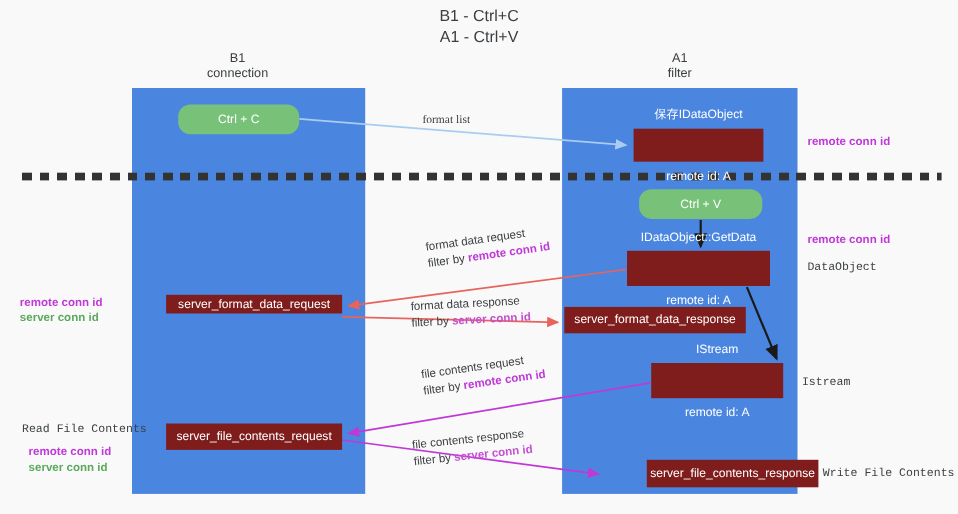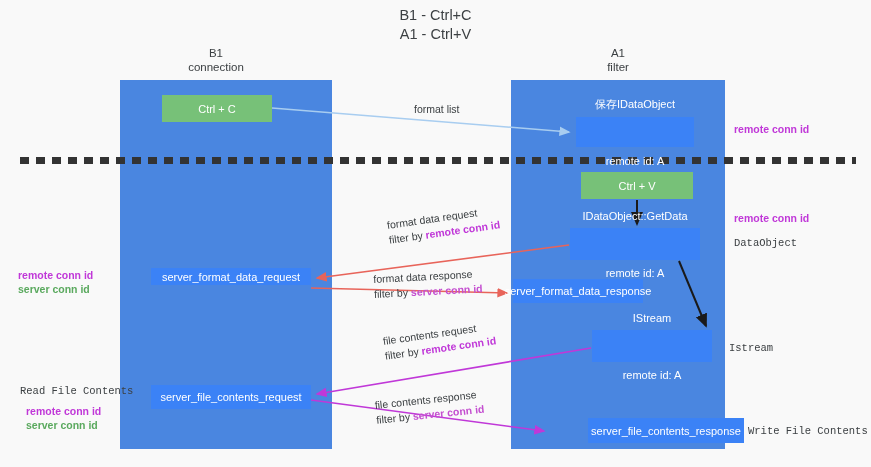--- a/index.html
+++ b/index.html
@@ -68,45 +68,45 @@
     box-sizing: border-box;
     display: flex;
     flex-direction: column;
     align-items: center;
     justify-content: center;
     color: #ffffff;
     font-size: 11px;
     line-height: 14px;
     text-align: center;
   }
-  .box.green { background: #77c178; }
-  .box.orange { background: #3b82f6; }
+  .box.green { background: #77c178; border-radius: 11px; }
+  .box.orange { background: #7f1d1d; }
   .box .l2 { display: block; margin-top: 43px; }
 
   #box-ctrl-c  { left: 162px; top: 95px;  width: 110px; height: 27px; }
   #box-ctrl-v  { left: 581px; top: 172px; width: 112px; height: 27px; }
   #box-save-dataobject { left: 576px; top: 117px; width: 118px; height: 30px; }
   #box-getdata { left: 570px; top: 228px; width: 130px; height: 32px; }
   #box-istream { left: 592px; top: 330px; width: 120px; height: 32px; }
   #box-sfdreq  { left: 151px; top: 268px; width: 160px; height: 17px; }
-  #box-sfdres  { left: 513px; top: 279px; width: 130px; height: 24px; }
+  #box-sfdres  { left: 513px; top: 279px; width: 165px; height: 24px; }
   #box-sfcreq  { left: 151px; top: 385px; width: 160px; height: 24px; }
   #box-sfcres  { left: 548px; top: 418px; width: 156px; height: 25px; margin-left: 40px; }
 
   
   .edge-label {
     font-size: 10.5px;
     line-height: 15px;
     color: #3c4043;
     white-space: nowrap;
   }
   .edge-label .hl-remote { color: #c038d8; font-weight: bold; }
   .edge-label .hl-server { color: #c44fd0; font-weight: bold; }
 
-  #lbl-format-list { left: 414px; top: 102px; }
+  #lbl-format-list { left: 384px; top: 102px; font-family: Liberation Serif, serif; }
 
   #lbl-format-data-request {
     left: 386px; top: 218px;
     transform: rotate(-8deg);
     transform-origin: left top;
   }
   #lbl-format-data-response {
     left: 373px; top: 272px;
     transform: rotate(-3deg);
     transform-origin: left top;

